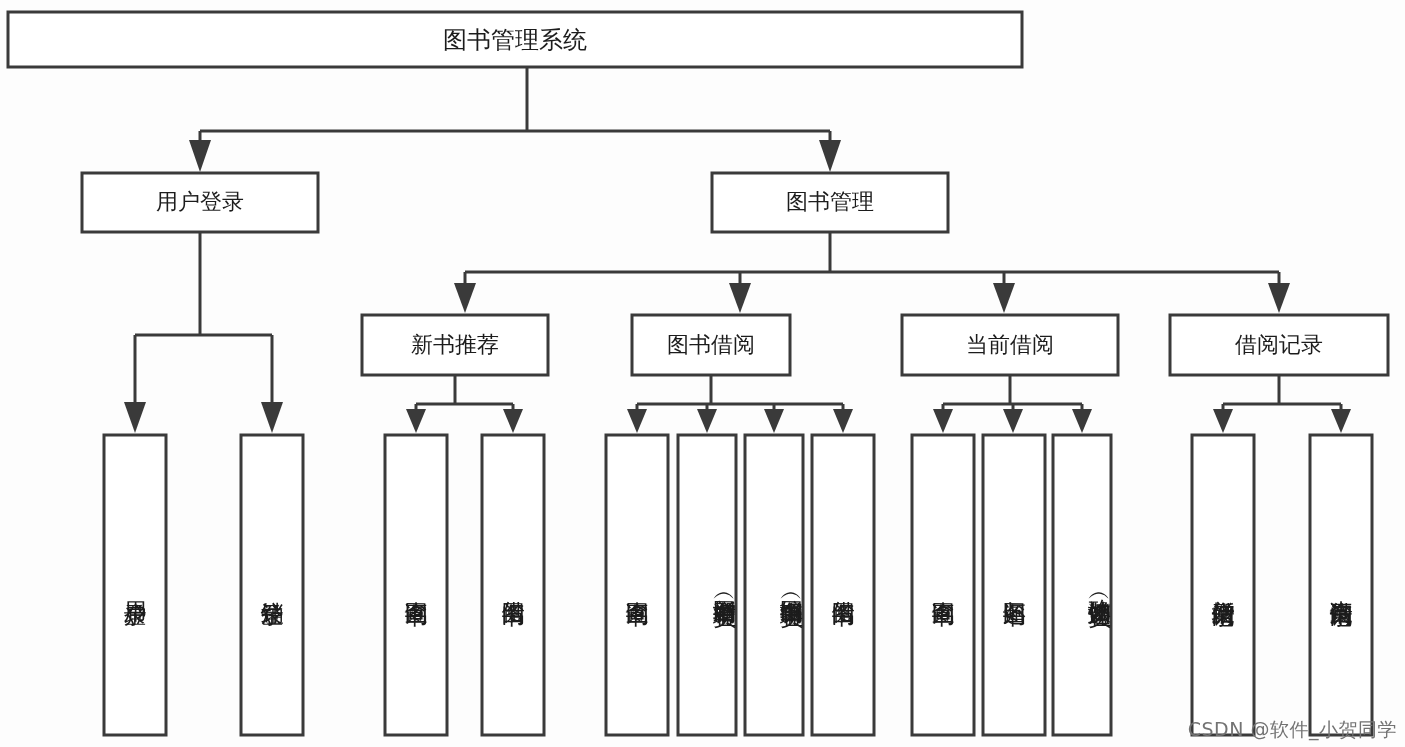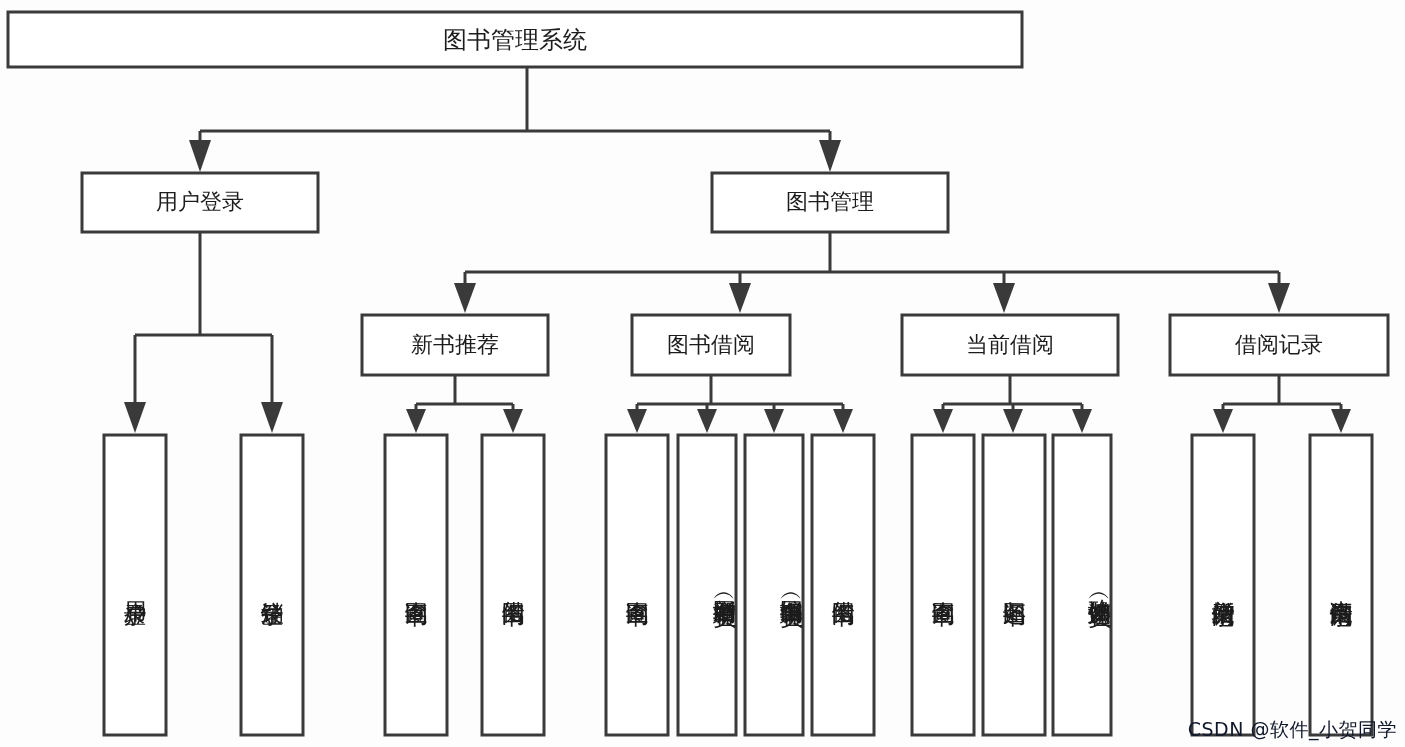--- a/index.html
+++ b/index.html
@@ -37,21 +37,21 @@
     align-items:center;
     justify-content:center;
     text-align:center;
     white-space:nowrap;
     pointer-events:none;
   }
   #watermark{
     position:absolute;
     right:8px;bottom:4px;
     font-size:19px;
-    color:#0f172a;
+    color:#737373;
     font-family:"DejaVu Sans","Liberation Sans",sans-serif;
     white-space:nowrap;
     letter-spacing:0.5px;
   }
 </style>
 </head>
 <body>
 
 <div id="diagram-root">
 

